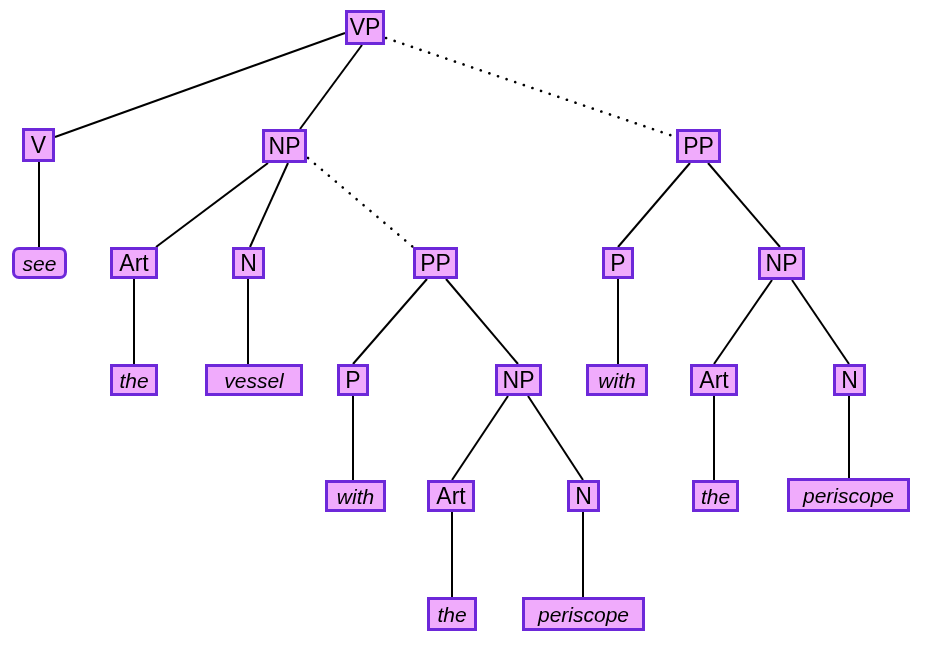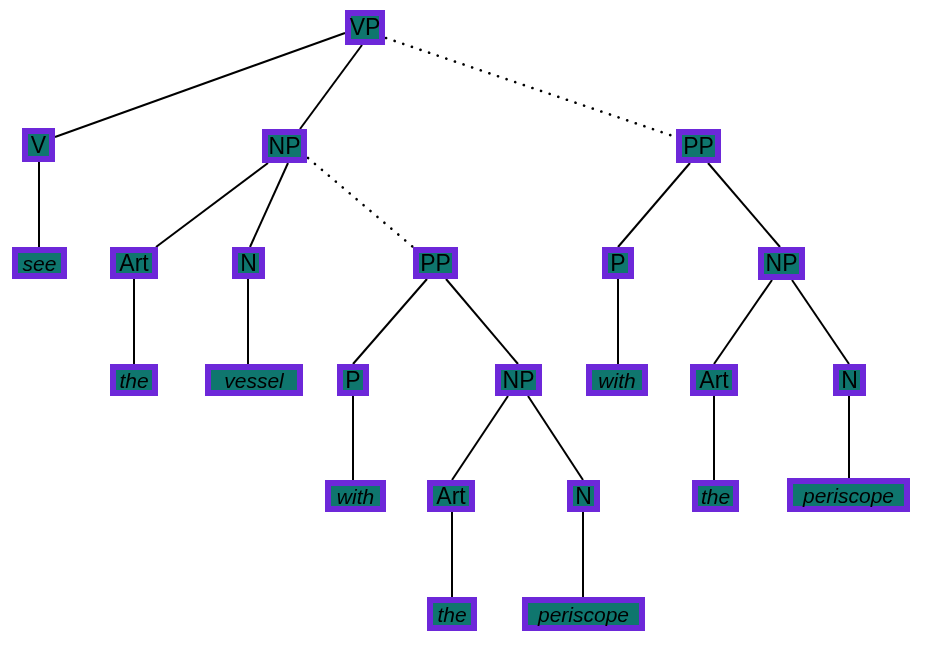--- a/index.html
+++ b/index.html
@@ -20,22 +20,22 @@
     position: absolute;
     left: 0;
     top: 0;
     width: 927px;
     height: 646px;
     pointer-events: none;
   }
   .node {
     position: absolute;
     box-sizing: border-box;
-    border: 6px solid #6d28d9;
-    background: #0f766e;
+    border: 3px solid #6d28d9;
+    background: #f0abfc;
     color: #000000;
     display: flex;
     align-items: center;
     justify-content: center;
     line-height: 1;
     white-space: nowrap;
     z-index: 2;
   }
   .cat {
     font-size: 23px;
@@ -83,21 +83,21 @@
       </div>
       <div class="node cat" style="left: 22px; top: 128px; width: 33px; height: 34px;">
         <span>V</span>
       </div>
       <div class="node cat" style="left: 262px; top: 129px; width: 45px; height: 34px;">
         <span>NP</span>
       </div>
       <div class="node cat" style="left: 676px; top: 129px; width: 45px; height: 34px;">
         <span>PP</span>
       </div>
-      <div class="node leaf" style="left: 12px; top: 247px; width: 55px; height: 32px;">
+      <div class="node leaf" style="left: 12px; top: 247px; width: 55px; height: 32px; border-radius: 7px;">
         <span>see</span>
       </div>
       <div class="node cat" style="left: 110px; top: 247px; width: 48px; height: 32px;">
         <span>Art</span>
       </div>
       <div class="node cat" style="left: 232px; top: 247px; width: 33px; height: 32px;">
         <span>N</span>
       </div>
       <div class="node cat" style="left: 413px; top: 247px; width: 45px; height: 32px;">
         <span>PP</span>

